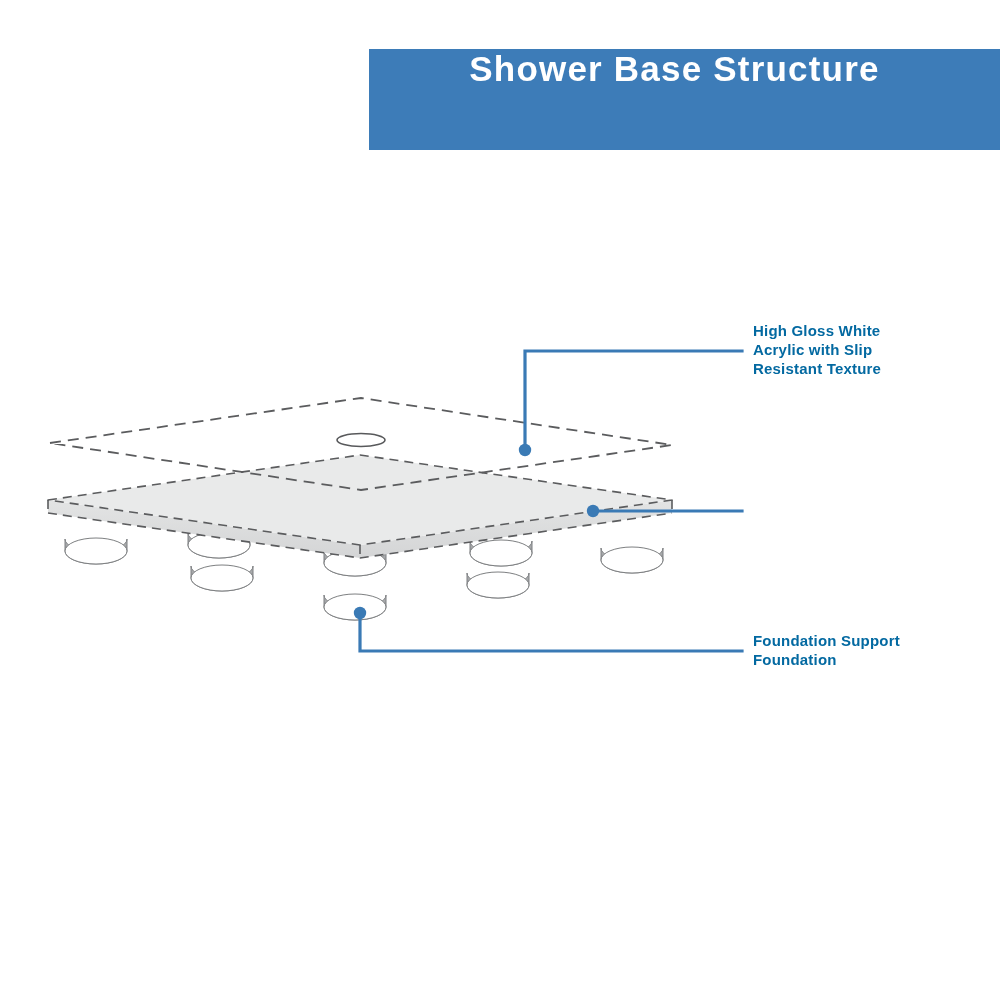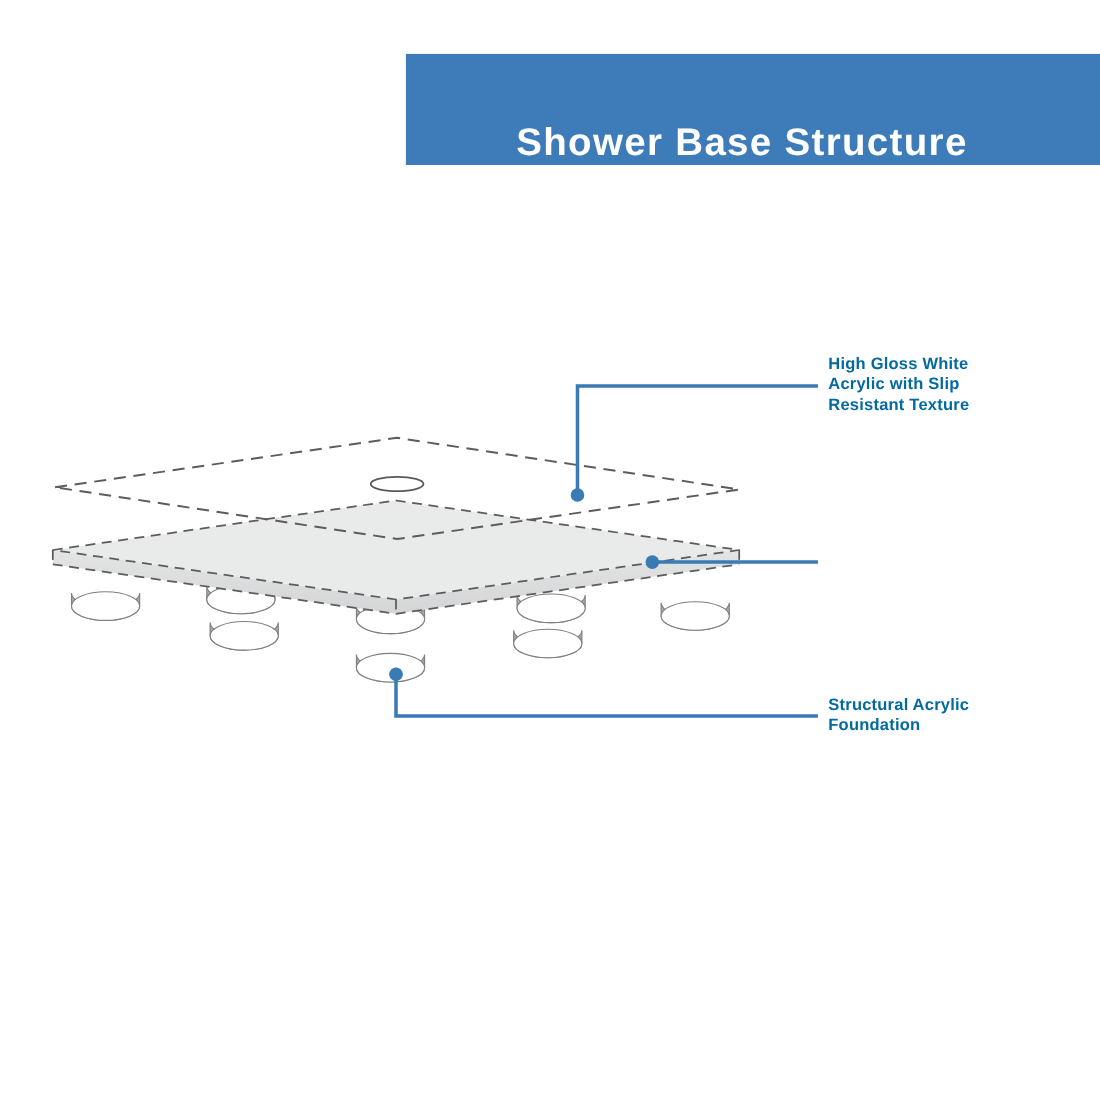--- a/index.html
+++ b/index.html
@@ -23,21 +23,21 @@
 
   
   .title-banner {
     position: absolute;
     left: 369px;
     top: 49px;
     width: 631px;
     height: 101px;
     background: #3d7cb8;
     display: flex;
-    align-items: flex-end;
+    align-items: flex-start;
     justify-content: center;
     box-sizing: border-box;
     padding-right: 20px;
   }
   .title-text {
     color: #ffffff;
     font-size: 35px;
     font-weight: bold;
     letter-spacing: 1.2px;
     white-space: nowrap;
@@ -190,17 +190,17 @@
         <circle cx="360" cy="613" r="6.2" fill="#3a7ab5"></circle>
       </g>
     </g>
   </svg>
 
   <div class="callout" id="callout-acrylic">High Gloss White
 Acrylic with Slip
 Resistant Texture</div>
 
 
-  <div class="callout" id="callout-support">Structural Acrylic
+  <div class="callout" id="callout-support">Foundation Support
 Foundation</div>
 
 
 </div>
 
 </body></html>

